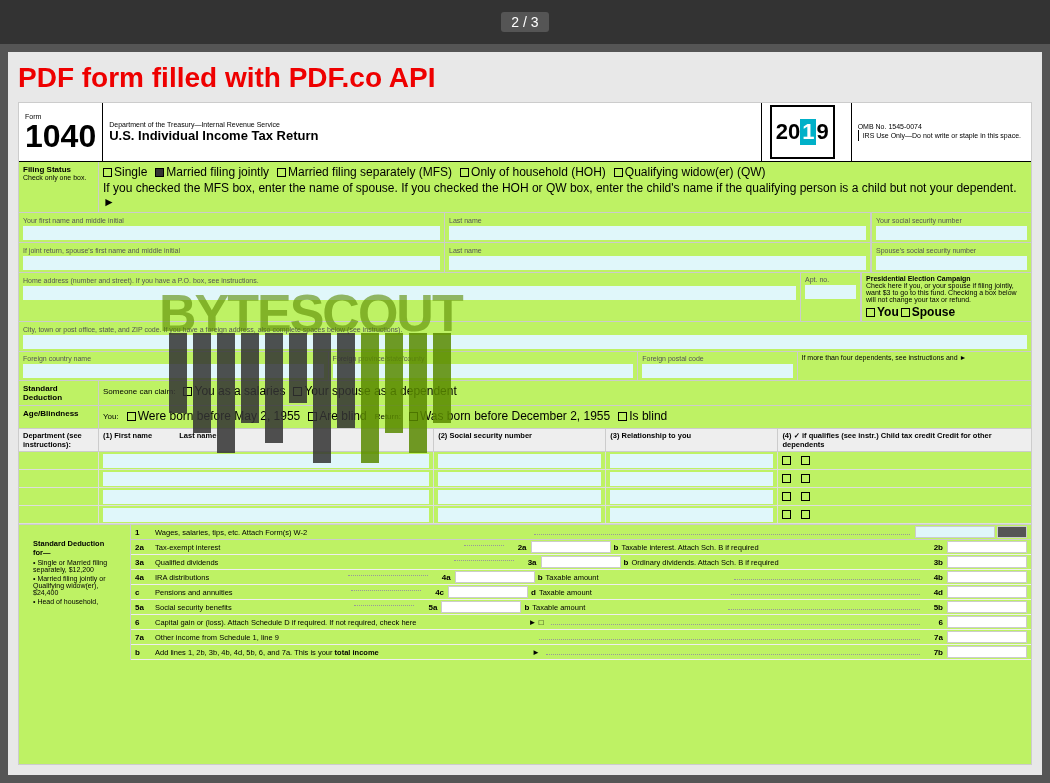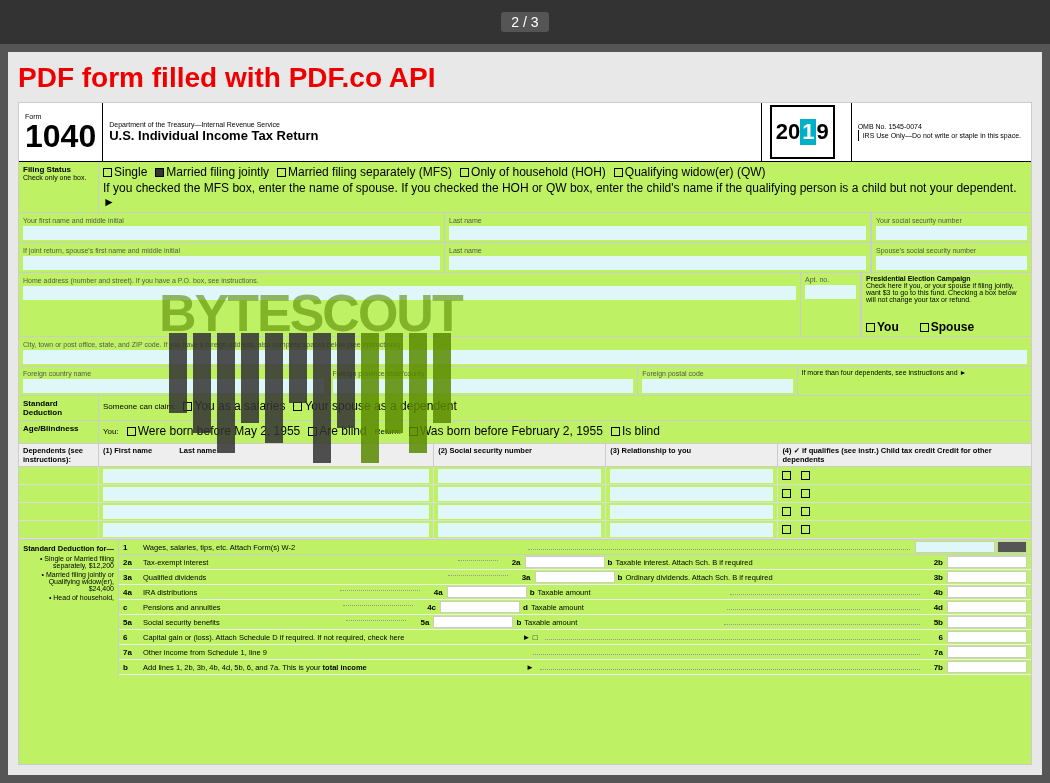--- a/index.html
+++ b/index.html
@@ -317,25 +317,24 @@
       padding: 1px 4px;
       min-height: 12px;
     }
 
     
     .income-section {
       display: flex;
       border-top: 1px solid #ccc;
     }
     .std-ded-sidebar {
-      width: 100px;
-      padding: 4px;
+      width: 112px;
+      padding: 14px;
       border-right: 1px solid #ccc;
       font-size: 7px;
-      text-align: right;
     }
     .std-ded-sidebar .title {
       font-weight: bold;
       font-size: 7.5px;
       margin-bottom: 2px;
     }
     .income-lines {
       flex: 1;
       font-size: 8px;
     }
@@ -502,21 +501,21 @@
         <span class="field-label">Home address (number and street). If you have a P.O. box, see instructions.</span>
         <span class="field-value">&nbsp;</span>
       </div>
       <div class="apt-cell">
         <span class="field-label">Apt. no.</span>
         <span class="field-value">&nbsp;</span>
       </div>
       <div class="campaign-box">
         <div>Presidential Election Campaign</div>
         <div class="campaign-content">Check here if you, or your spouse if filing jointly, want $3 to go to this fund. Checking a box below will not change your tax or refund.</div>
-        <div style="display:flex;gap:21px;margin-top:17px">
+        <div style="display:flex;gap:2px;margin-top:2px">
           <span class="checkbox-item">
             <span class="cb"></span>
             <span>You</span>
           </span>
           <span class="checkbox-item">
             <span class="cb"></span>
             <span>Spouse</span>
           </span>
         </div>
       </div>
@@ -577,33 +576,33 @@
             <span class="cb"></span>
             <span>Were born before May 2, 1955</span>
           </span>
           <span class="checkbox-item">
             <span class="cb"></span>
             <span>Are blind</span>
           </span>
           <span>Return:</span>
           <span class="checkbox-item">
             <span class="cb"></span>
-            <span>Was born before February 2, 1955</span>
+            <span>Was born before December 2, 1955</span>
           </span>
           <span class="checkbox-item">
             <span class="cb"></span>
             <span>Is blind</span>
           </span>
         </div>
       </div>
     </div>
 
     <div class="dep-header">
       <div class="dep-col" style="width:80px">
-        <strong>Dependents</strong> <span>(see instructions):</span>
+        <strong>Department</strong> <span>(see instructions):</span>
       </div>
       <div class="dep-col" style="flex:2">
         <span>(1) First name</span>&nbsp;&nbsp;&nbsp;&nbsp;&nbsp;&nbsp;&nbsp;&nbsp;&nbsp;&nbsp;&nbsp;&nbsp;
         <span>Last name</span>
       </div>
       <div class="dep-col" style="flex:1">
         <span>(2) Social security number</span>
       </div>
       <div class="dep-col" style="flex:1">
         <span>(3) Relationship to you</span>

